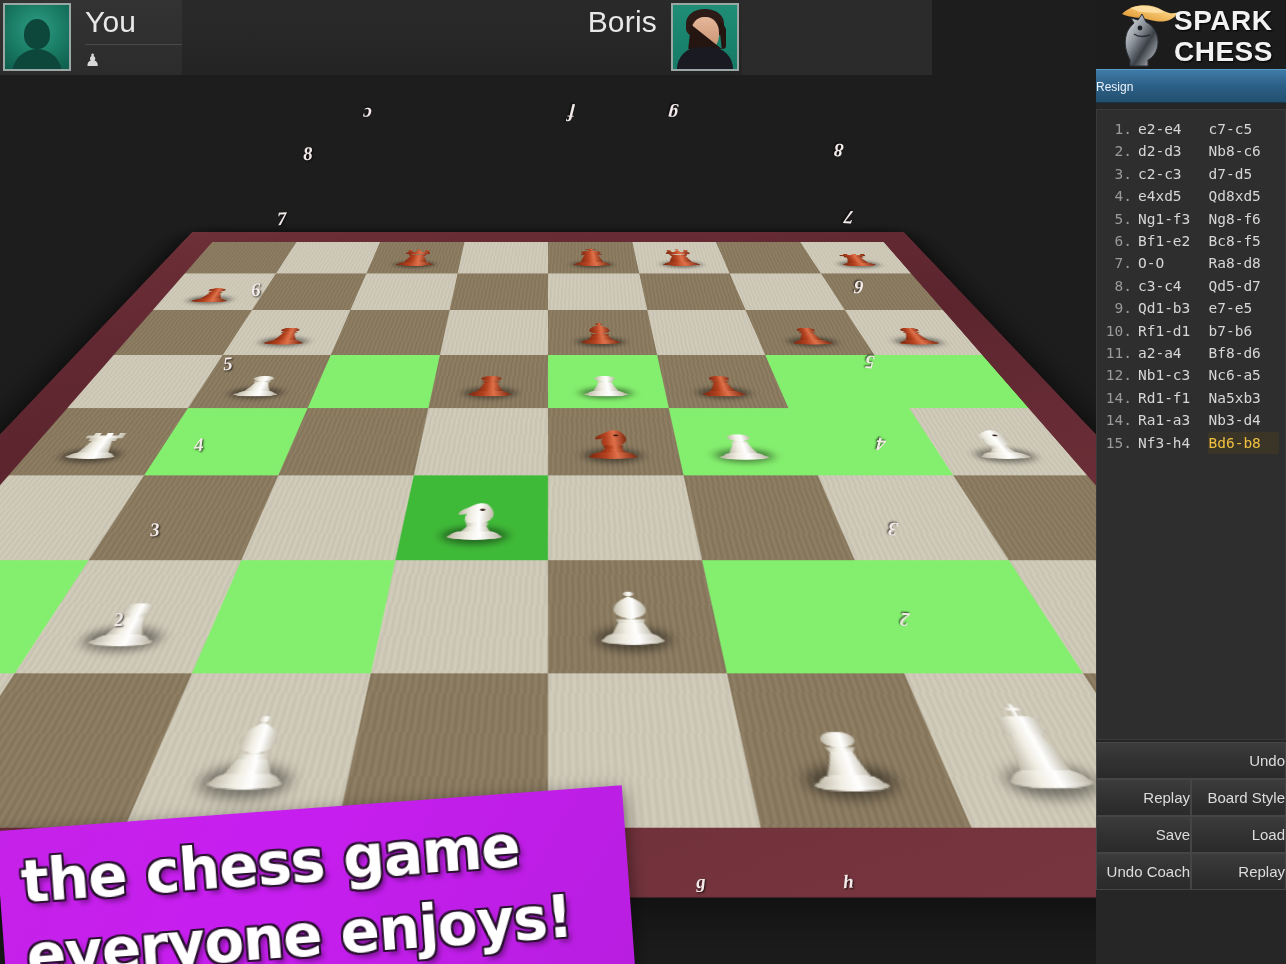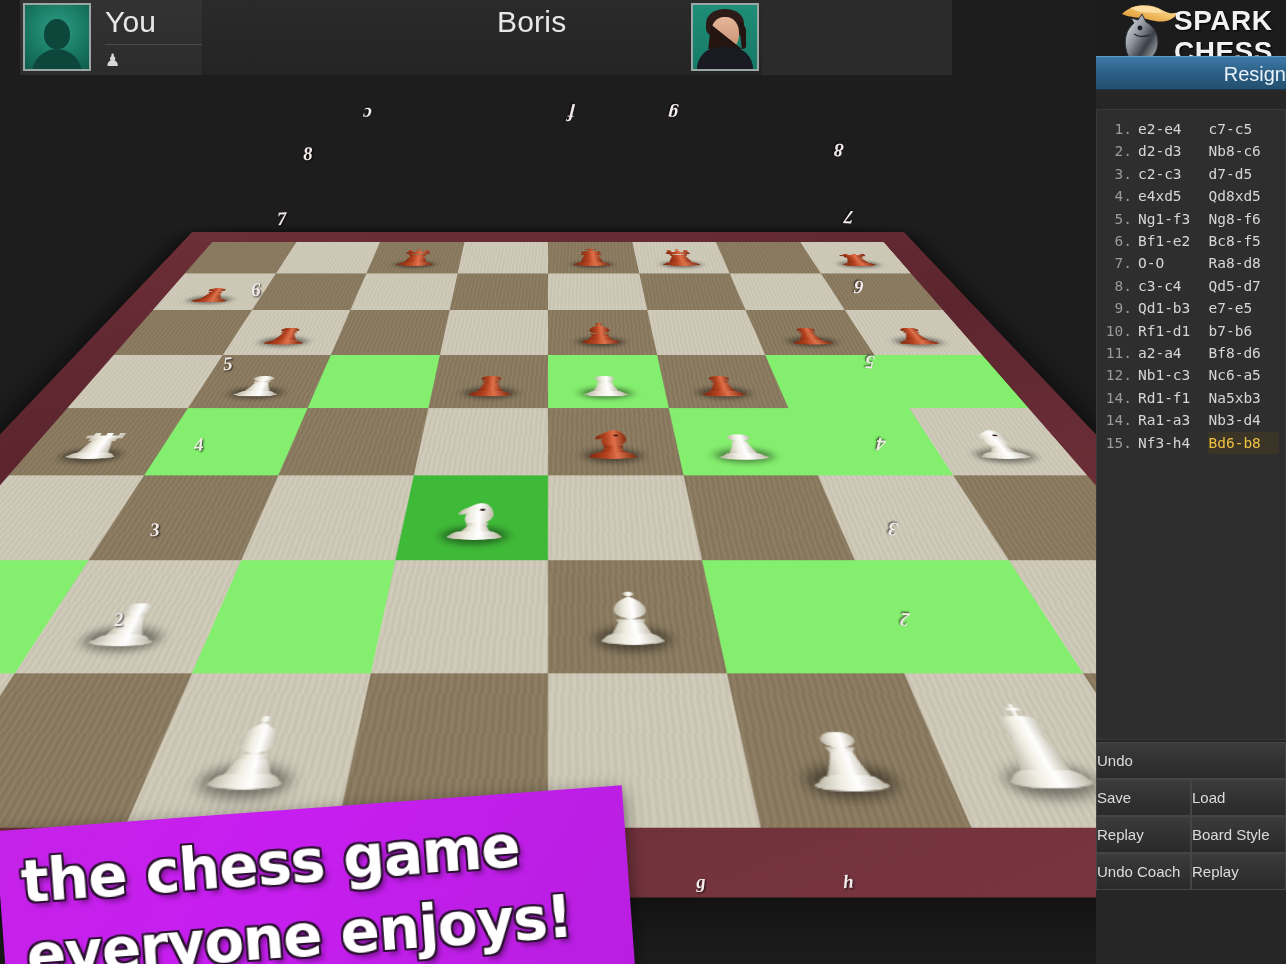--- a/index.html
+++ b/index.html
@@ -8,21 +8,21 @@
     background: #1b1b1b;
     font-family: "Liberation Sans", sans-serif;
     overflow: hidden;
   }
   #app { position: relative; width: 1286px; height: 964px; background: #1d1d1d; }
 
   
   .topbar {
     position: absolute; left: 0; top: 0; width: 932px; height: 75px;
     background: #2b2b2b;
-    display: flex; align-items: stretch; margin-left: 20px;
+    display: flex; align-items: stretch;
   }
   .player-left {
     width: 550px; height: 75px;
     background: linear-gradient(180deg,#333333 0%, #2c2c2c 100%);
     border-right: 1px solid #151515;
     display: flex;
   }
   .player-right {
     position: absolute; right: 190px; top: 0; width: 560px; height: 75px;
     background: linear-gradient(180deg,#2a2a2a 0%, #242424 100%);
@@ -69,21 +69,21 @@
     background: #241511; clip-path: polygon(0 0, 18% 0, 10% 100%, 0 100%, 100% 100%, 100% 0, 82% 0, 90% 100%);
   }
   .avatar-photo .torso {
     position:absolute; left:50%; bottom:0; transform:translateX(-50%);
     width:56px; height:22px; border-radius: 22px 22px 0 0;
     background:#1a1a22;
   }
 
   .pinfo { display: flex; flex-direction: column; justify-content: flex-start; }
   .pinfo.left { margin-left: 14px; align-items: flex-start; }
-  .pinfo.right { margin-right: 14px; align-items: flex-start; gap: 29px; }
+  .pinfo.right { margin-right: 14px; align-items: flex-end; gap: 29px; }
   .pname {
     color: #e8e8e8; font-size: 30px; line-height: 40px; font-weight: 400;
     letter-spacing: 0.2px; padding-top: 2px;
   }
   .pname-row { display:flex; align-items:center; }
   .sep-line { width: 420px; height: 1px; background: #4a4a4a; margin: 2px 0 4px; }
   .sep-line.r { width: 180px; }
   .captured { display: flex; align-items: center; gap: 5px; height: 22px; }
   .cap-icon { font-size: 17px; color: #d9d9d9; line-height: 17px; }
 
@@ -95,36 +95,36 @@
   .clock-opp { color: #35d435; text-shadow: 0 0 6px rgba(53,212,53,.5); }
   .clock-slot-you { position:absolute; left: 482px; top: 4px; }
   .clock-slot-opp { position:absolute; left: 565px; top: 4px; }
 
   
   .sidebar {
     position: absolute; right: 0; top: 0; width: 190px; height: 964px;
     background: #262626;
   }
   .logo {
-    position: relative; width: 190px; height: 56px;
+    position: relative; width: 190px; height: 69px;
     background: #1c1c1c; overflow: hidden;
   }
   .logo-knight {
     position: absolute; left: 4px; top: 4px; width: 80px; height: 66px;
   }
   .logo-text {
     position: absolute; left: 78px; top: 5px; width: 112px;
     color: #f2f2f2; font-weight: bold; line-height: 31px;
     font-size: 28px; letter-spacing: 0.5px;
     text-shadow: 1px 1px 2px #000;
   }
 
   .resign-btn {
-    width: 190px; height: 34px; line-height: 34px; text-align: right;
-    color: #eaf3fb; font-size: 20px;
+    width: 190px; height: 34px; line-height: 34px; text-align: left;
+    color: #eaf3fb; font-size: 12px;
     background: linear-gradient(180deg,#3f7ba8 0%, #2c5f86 50%, #23506f 100%);
     border-top: 1px solid #5b9cc7; border-bottom: 1px solid #16364c;
     cursor: pointer;
   }
 
   .movelist {
     position: absolute; top: 109px; left: 0; width: 190px; height: 631px;
     background: #2e2e2e; border: 1px solid #3a3a3a;
     padding: 8px 6px 0 6px; overflow: hidden;
     font-family: "DejaVu Sans Mono", monospace;
@@ -132,21 +132,21 @@
   .move-row { display: flex; font-size: 14.5px; line-height: 22.4px; }
   .mv-num { width: 38px; text-align: right; color: #9b9b9b; padding-right: 6px; }
   .mv-w { width: 78px; color: #d6d6d6; }
   .mv-b { width: 78px; color: #d6d6d6; }
   .mv-b.hl { color: #f0c040; background: #3a3526; border-radius: 2px; }
 
   .btn-grid { position: absolute; top: 742px; left: 0; width: 190px; }
   .btn {
     background: linear-gradient(180deg,#3c3c3c 0%, #323232 48%, #2a2a2a 100%);
     border: 1px solid #454545; color: #dcdcdc;
-    font-size: 15px; text-align: left; cursor: pointer;
+    font-size: 15px; text-align: right; cursor: pointer;
     height: 37px; line-height: 35px;
   }
   .btn.wide { width: 190px; }
   .btn-row { display: flex; }
   .btn.half { width: 95px; }
   .btn.unmute {
     width: 190px; height: 37px; line-height: 35px;
     background: linear-gradient(180deg,#3f7ba8 0%, #2c5f86 50%, #23506f 100%);
     border: 1px solid #5b9cc7; color: #eaf3fb; font-size: 16px;
   }
@@ -966,26 +966,26 @@
         <div class="move-row">
           <span class="mv-num">15.</span>
           <span class="mv-w">Nf3-h4</span>
           <span class="mv-b hl">Bd6-b8</span>
         </div>
       </div>
 
     <div class="btn-grid">
       <div class="btn wide">Undo</div>
       <div class="btn-row">
+        <div class="btn half">Replay</div>
+        <div class="btn half">Board Style</div>
+      </div>
+      <div class="btn-row">
         <div class="btn half">Save</div>
         <div class="btn half">Load</div>
-      </div>
-      <div class="btn-row">
-        <div class="btn half">Replay</div>
-        <div class="btn half">Board Style</div>
       </div>
       <div class="btn-row">
         <div class="btn half">Undo Coach</div>
         <div class="btn half">Replay</div>
       </div>
     </div>
   </div>
 </div>
 
 </body></html>

